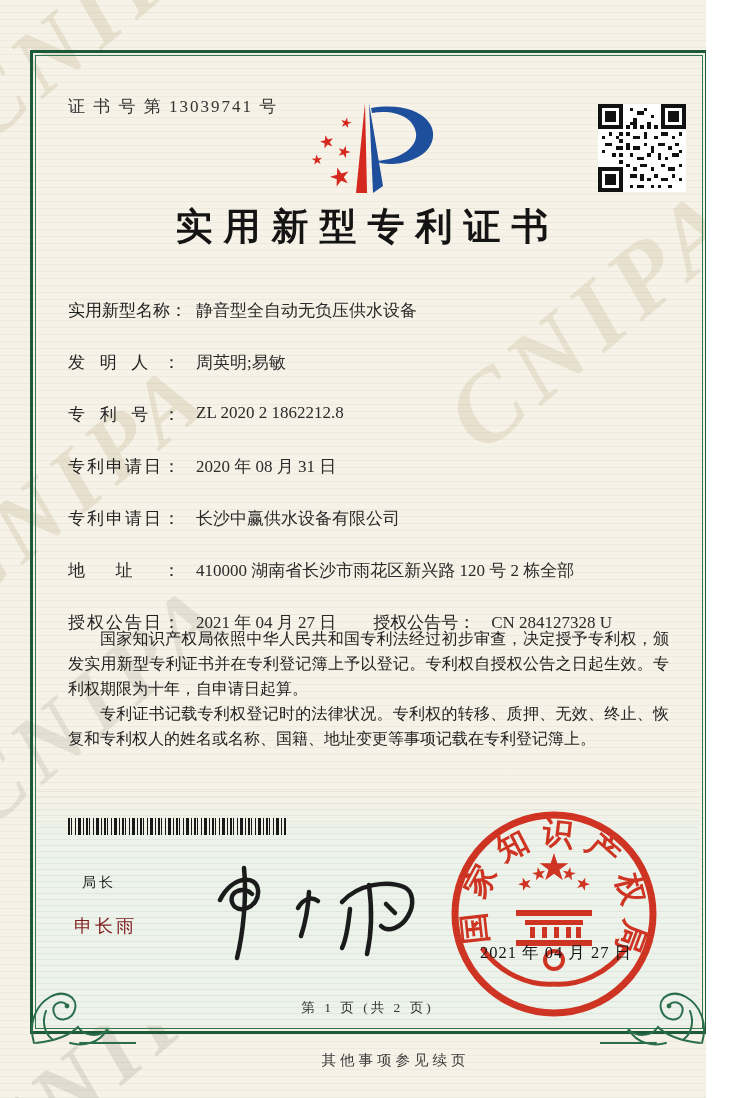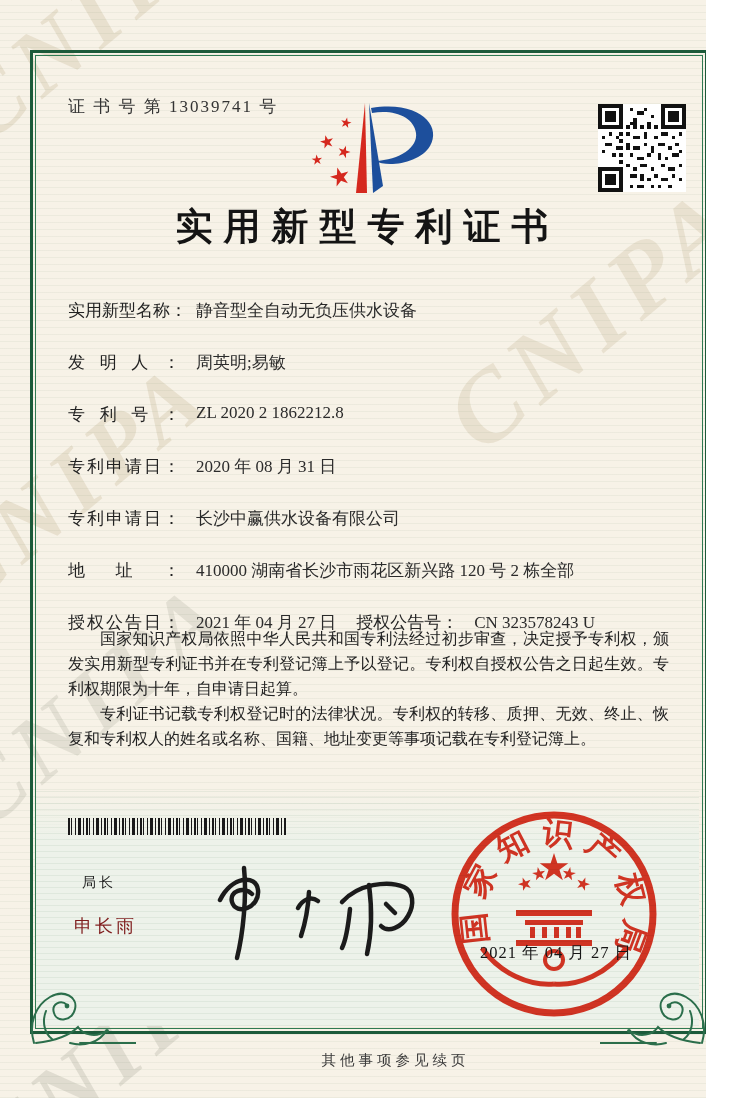--- a/index.html
+++ b/index.html
@@ -45,21 +45,21 @@
     position:absolute; left:0; top:202px; width:735px; text-align:center;
     font-size:37px; font-weight:bold; letter-spacing:11px; color:#141414; z-index:2;
   }
   .fields{ position:absolute; left:68px; top:299px; width:610px; z-index:2; }
   .frow{ height:24px; margin-bottom:28px; font-size:17px; white-space:nowrap; }
   .flabel{
     display:inline-block; width:112px; text-align:justify; text-align-last:justify;
     color:#222; vertical-align:top;
   }
   .fvalue{ margin-left:16px; color:#2b2b2b; }
-  .flabel2{ margin-left:20px; color:#222; }
+  .flabel2{ margin-left:37px; color:#222; }
   .body-text{
     position:absolute; left:68px; top:626px; width:601px; z-index:2;
     font-size:16px; line-height:25px; text-align:justify; color:#222;
   }
   .body-text p{ margin:0; text-indent:2em; }
   .barcode{
     position:absolute; left:68px; top:818px; width:218px; height:17px; z-index:2;
     background:repeating-linear-gradient(90deg,
       #191919 0 2px, transparent 2px 3px,
       #191919 3px 4px, transparent 4px 7px,
@@ -188,21 +188,21 @@
     <div class="frow">
       <span class="flabel">专利申请日：</span><span class="fvalue">2020 年 08 月 31 日</span>
     </div>
     <div class="frow">
       <span class="flabel">专利申请日：</span><span class="fvalue">长沙中赢供水设备有限公司</span>
     </div>
     <div class="frow">
       <span class="flabel">地址：</span><span class="fvalue">410000 湖南省长沙市雨花区新兴路 120 号 2 栋全部</span>
     </div>
     <div class="frow">
-      <span class="flabel">授权公告日：</span><span class="fvalue">2021 年 04 月 27 日</span><span class="flabel2">授权公告号：</span><span class="fvalue">CN 323578243 U</span>
+      <span class="flabel">授权公告日：</span><span class="fvalue">2021 年 04 月 27 日</span><span class="flabel2">授权公告号：</span><span class="fvalue">CN 284127328 U</span>
     </div>
   </div>
 
   <div class="body-text">
     <p>国家知识产权局依照中华人民共和国专利法经过初步审查，决定授予专利权，颁发实用新型专利证书并在专利登记簿上予以登记。专利权自授权公告之日起生效。专利权期限为十年，自申请日起算。</p>
     <p>专利证书记载专利权登记时的法律状况。专利权的转移、质押、无效、终止、恢复和专利权人的姓名或名称、国籍、地址变更等事项记载在专利登记簿上。</p>
   </div>
 
   <div class="barcode"></div>
 
@@ -245,15 +245,16 @@
       <rect x="120" y="121" width="5" height="11"></rect>
       <rect x="130" y="121" width="5" height="11"></rect>
       <rect x="70" y="134" width="76" height="6"></rect>
       <circle cx="108" cy="154" r="9" fill="none" stroke="#df2b1a" stroke-width="4"></circle>
       <path d="M36,142 C54,168 84,180 108,178" fill="none" stroke="#df2b1a" stroke-width="5"></path>
       <path d="M180,142 C162,168 132,180 108,178" fill="none" stroke="#df2b1a" stroke-width="5"></path>
     </g>
   </svg>
   <div class="seal-date">2021 年 04 月 27 日</div>
 
+  <div class="page-number">第 1 页 (共 2 页)</div>
   <div class="continuation">其他事项参见续页</div>
 
 </div>
 
 </body></html>

